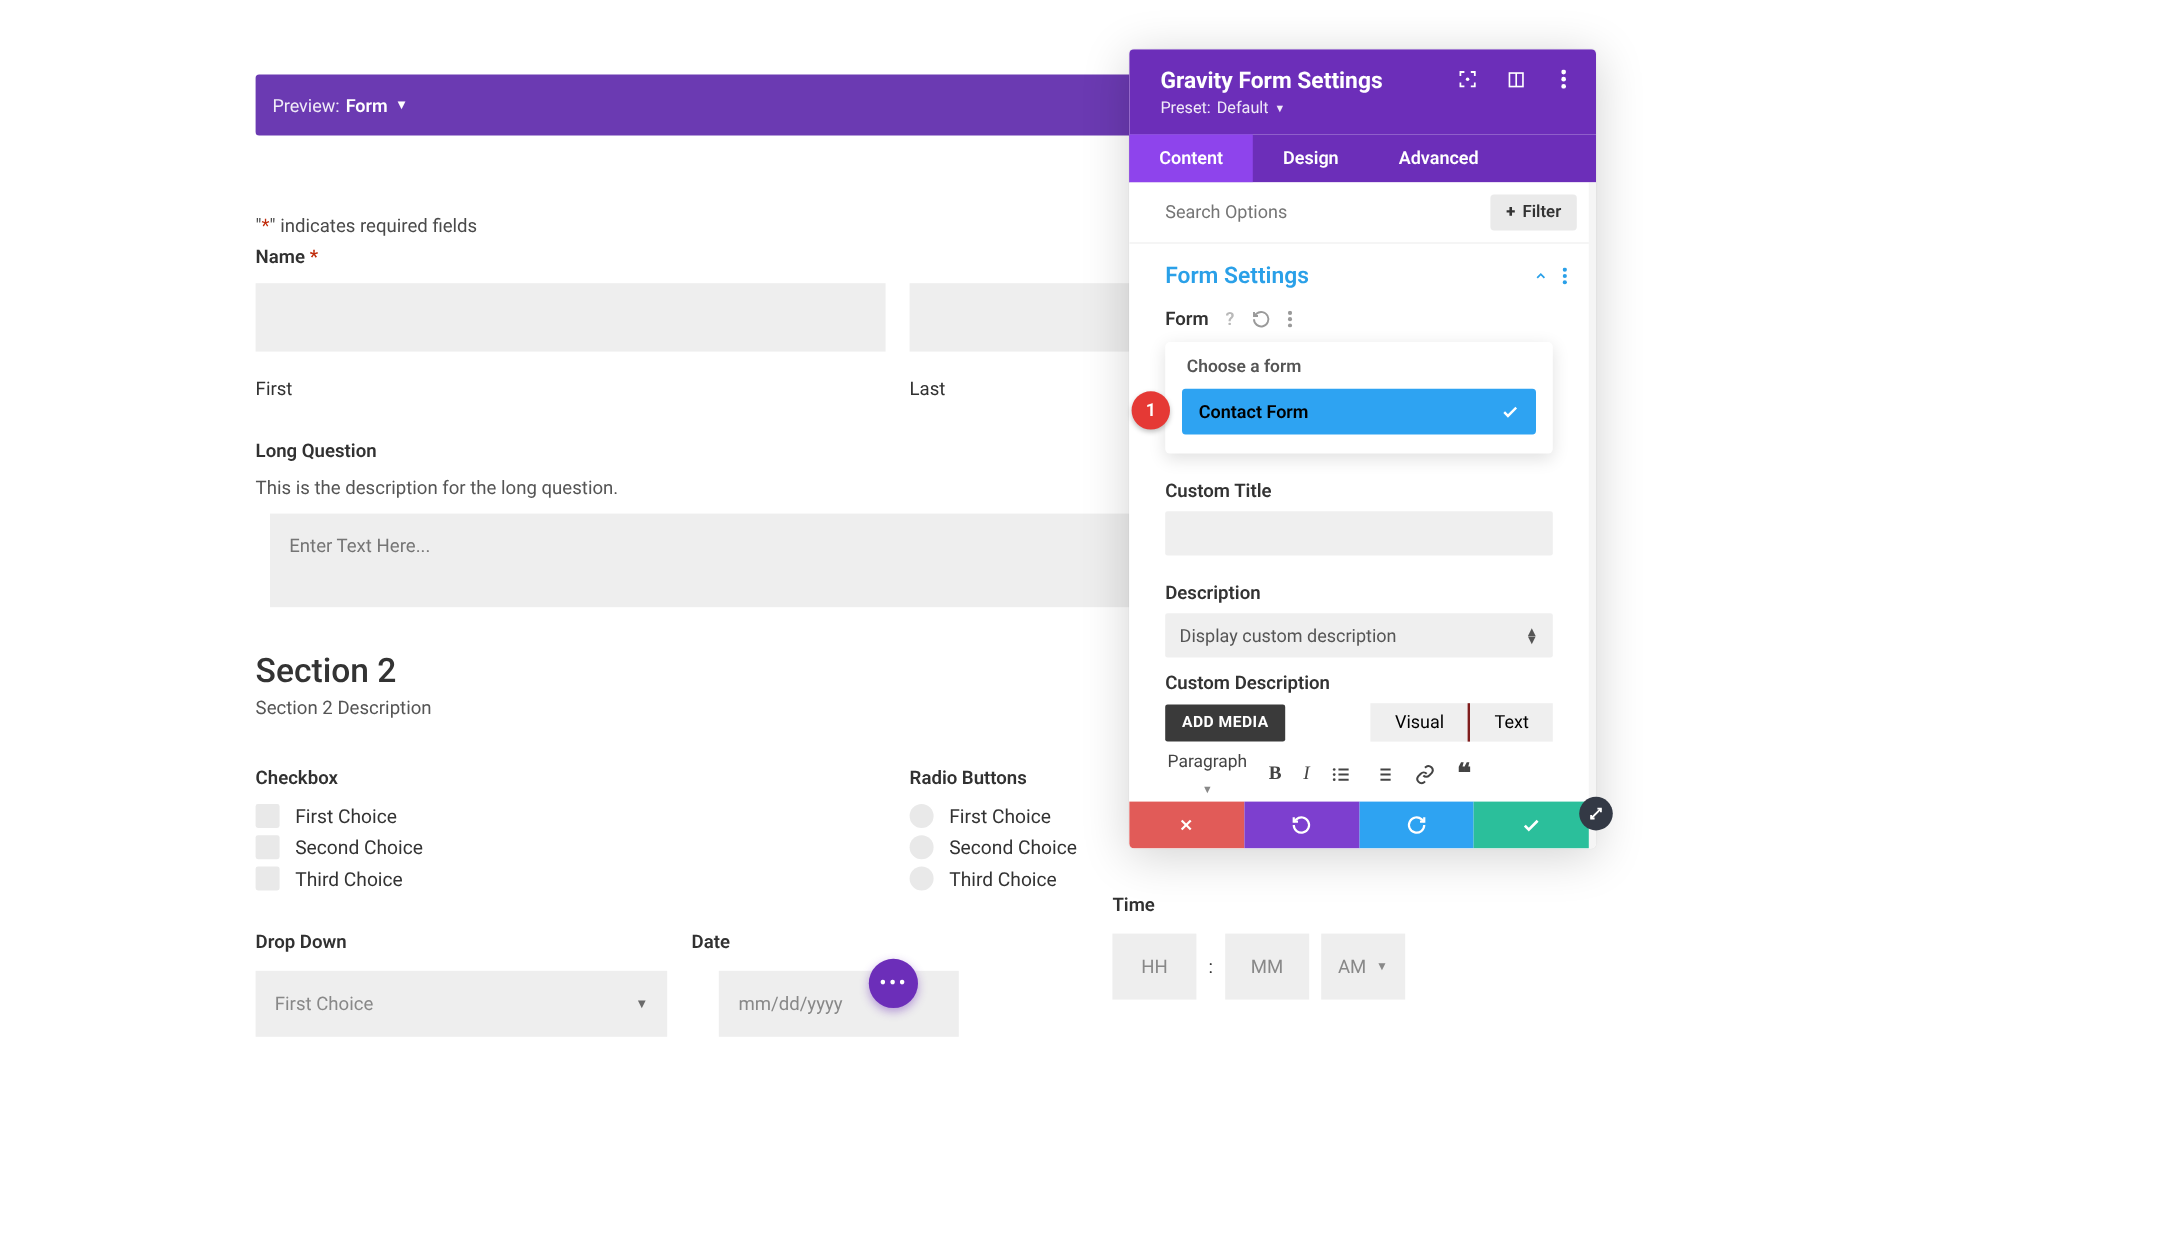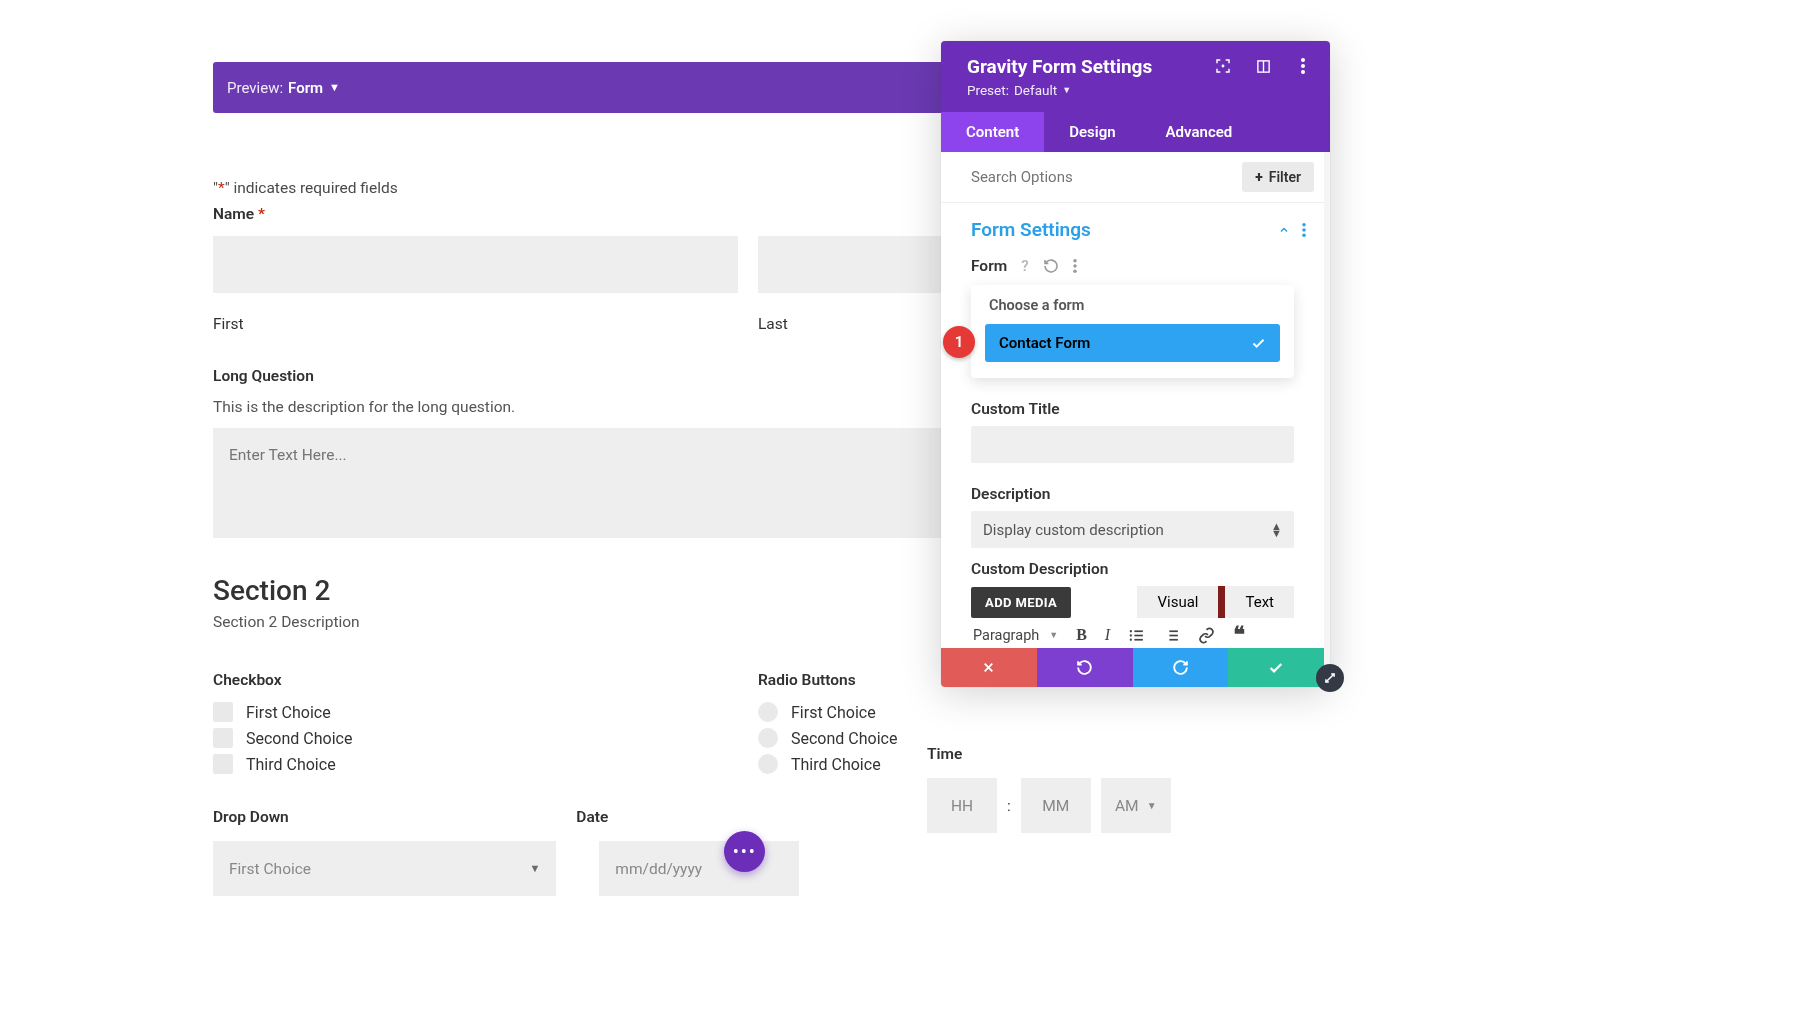--- a/index.html
+++ b/index.html
@@ -19,21 +19,21 @@
     .fld-label { color: #313131; font-weight: 600; font-size: 15.5px; margin-bottom: 13px; display:flex; align-items:center; }
     .fld-label .ast { color: #c02b0a; margin-left: 4px; }
 
     .two-col { display: flex; gap: 20px; }
     .col { flex: 1; }
     .txt-inp { width: 100%; height: 57px; background: #eeeeee; border: none; border-radius: 0; }
     .sub-lbl { color: #313131; font-size: 15.5px; margin-top: 22px; }
 
     .block { margin-top: 34px; }
     .desc { color: #555; font-size: 15.5px; margin-top: 8px; margin-bottom: 12px; }
-    .ta { width: 100%; height: 110px; background: #eeeeee; border: none; padding: 18px 16px; font-size: 15.5px; color:#888; resize:none; }
+    .ta { width: 100%; height: 78px; background: #eeeeee; border: none; padding: 18px 16px; font-size: 15.5px; color:#888; resize:none;margin-left:12px; }
 
     .sect-title { font-size: 28px; font-weight: 500; color: #333; margin-top: 32px; }
     .sect-desc { color: #555; font-size: 15.5px; margin-top: 6px; }
 
     .choices { margin-top: 13px; }
     .choice-row { display: flex; align-items: center; margin-bottom: 6px; }
     .chk { width: 20px; height: 20px; background: #e9e9e9; border-radius: 2px; margin-right: 13px; flex-shrink:0; }
     .rad { width: 20px; height: 20px; background: #e9e9e9; border-radius: 50%; margin-right: 13px; flex-shrink:0; }
     .choice-txt { font-size: 16px; color: #333; }
 
@@ -88,24 +88,24 @@
     .kv-block { padding:22px 30px 0 30px; }
     .kv-lbl { font-size:15.5px; color:#333; font-weight:600; margin-bottom:8px; }
     .kv-inp { width:100%; height:37px; background:#efefef; border:none; border-radius:2px; }
     .kv-sel { width:100%; height:37px; background:#efefef; border:none; border-radius:2px; display:flex; align-items:center; justify-content:space-between; padding:0 12px; color:#555; font-size:15px; }
 
     .editor { padding:12px 30px 0 30px; }
     .ed-toprow { display:flex; align-items:center; margin-top:6px; }
     .add-media { background:#3a3a3a; color:#fff; font-size:13px; font-weight:700; border:none; padding:8px 14px; border-radius:2px; letter-spacing:.4px; }
     .ed-tabs { margin-left:auto; display:flex; }
     .ed-tab { padding:7px 20px; font-size:15px; color:#000000; background:#efefef; cursor:pointer; }
-    .ed-tab + .ed-tab { border-left:7px solid #7f1d1d; }
+    .ed-tab + .ed-tab { border-left:2px solid #7f1d1d; }
 
     .ed-toolbar { display:flex; align-items:center; gap:18px; padding:8px 0 4px 2px; color:#444; }
-    .ed-fmt { display:flex; align-items:center; gap:10px; font-size:14.5px; }
+    .ed-fmt { display:flex; align-items:center; gap:10px; font-size:14.5px;flex-direction:column; }
     .ed-fmt .tiny-caret { font-size:9px; color:#888; }
     .ed-btn { font-size:16px; cursor:pointer; }
     .ed-btn.b { font-weight:800; font-family:Georgia,serif; }
     .ed-btn.i { font-style:italic; font-family:Georgia,serif; }
 
     .action-bar { display:flex; height:39px; }
     .act { flex:1; display:flex; align-items:center; justify-content:center; color:#fff; font-size:15px; cursor:pointer; }
     .act.close { background:#e15b58; }
     .act.undo  { background:#7d3fcf; }
     .act.redo  { background:#2ea3f2; }

